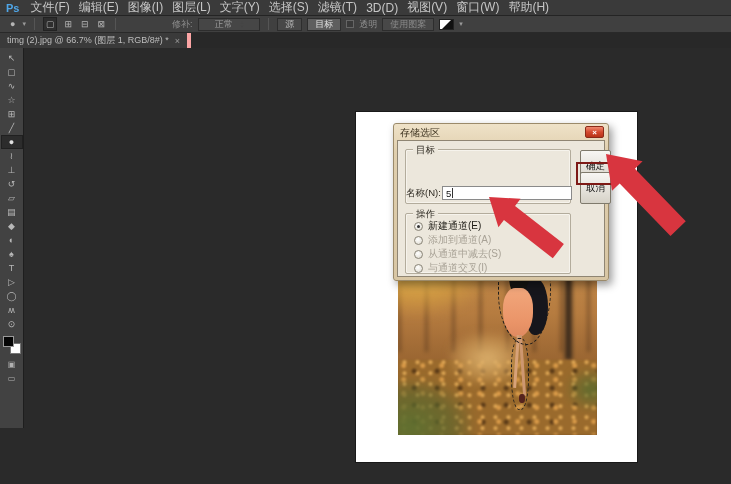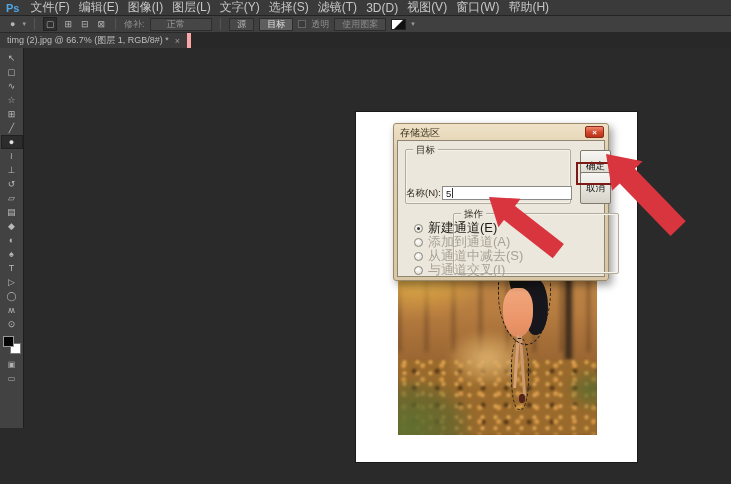--- a/index.html
+++ b/index.html
@@ -121,21 +121,21 @@
                padding:0 3px; font-size:9.5px; color:#2e2a22; }
   .frow { position:absolute; display:flex; align-items:center; font-size:9.5px; color:#2e2a22; }
   .flabel { width:33px; text-align:right; margin-right:3px; white-space:nowrap; }
   .fselect { width:130px; height:14px; background:#fff; border:1px solid #8a8a8a;
              display:flex; align-items:center; font-size:9px; padding:0 3px; color:#111; }
   .fselect .val { flex:1; }
   .spin { display:flex; flex-direction:column; line-height:4px; font-size:5px; color:#444; }
   .finput { width:130px; height:14px; background:#fff; border:1px solid #8a8a8a;
             font-size:9.5px; padding:0 3px; color:#111; display:flex; align-items:center; }
   .cursor { display:inline-block; width:1px; height:10px; background:#333; margin-left:1px; }
-  .radiorow { position:absolute; display:flex; align-items:center; gap:5px; font-size:13px; }
+  .radiorow { position:absolute; display:flex; align-items:center; gap:5px; font-size:10px; }
   .radio { width:9px; height:9px; border-radius:50%; border:1px solid #8a8578;
            background:radial-gradient(circle at 40% 35%, #fff, #dcd8cc); position:relative; }
   .radio.on::after { content:""; position:absolute; left:2px; top:2px; width:3px; height:3px;
                      border-radius:50%; background:#333; }
   .radiorow.dis { color:#a8a296; }
   .radiorow.en { color:#1c1a14; }
   .dbtn { position:absolute; left:182px; width:31px; height:32px;
           background:linear-gradient(180deg,#f7f6f3 0%,#e4e1da 60%,#d6d2c8 100%);
           border:1px solid #7f7a6c; border-radius:2px; font-size:9.5px; color:#111;
           display:flex; align-items:center; justify-content:center; }
@@ -167,21 +167,21 @@
 
   <div class="optionsbar">
     <span class="obicon">●</span>
     <span class="obcaret">▾</span>
     <span class="sep"></span>
     <span class="obicon pressed">▢</span>
     <span class="obicon">⊞</span>
     <span class="obicon">⊟</span>
     <span class="obicon">⊠</span>
     <span class="sep"></span>
-    <span style="color:#8f8f8f;">修补:</span>
+    <span style="color:#8f8f8f;margin-left:48px;">修补:</span>
     <span class="obselect">
       <span>正常</span>
       <span class="spin">
           <span>▴</span>
           <span>▾</span>
         </span>
     </span>
     <span class="sep"></span>
     <span class="obbtn">源</span>
     <span class="obbtn active">目标</span>
@@ -260,21 +260,21 @@
         <div class="grp-label">目标</div>
       </div>
       <div class="frow" style="left:8px; top:45px;">
         <span class="flabel">名称(N):</span>
         <span class="finput">
           <span>5</span>
           <span class="cursor"></span>
         </span>
       </div>
 
-      <div class="grp" style="left:7px; top:72px; width:166px; height:61px;margin-left:48px;">
+      <div class="grp" style="left:7px; top:72px; width:166px; height:61px;">
         <div class="grp-label">操作</div>
       </div>
       <div class="radiorow en" style="left:16px; top:78px;">
         <span class="radio on"></span>
         <span>新建通道(E)</span>
       </div>
       <div class="radiorow dis" style="left:16px; top:92px;">
         <span class="radio"></span>
         <span>添加到通道(A)</span>
       </div>

